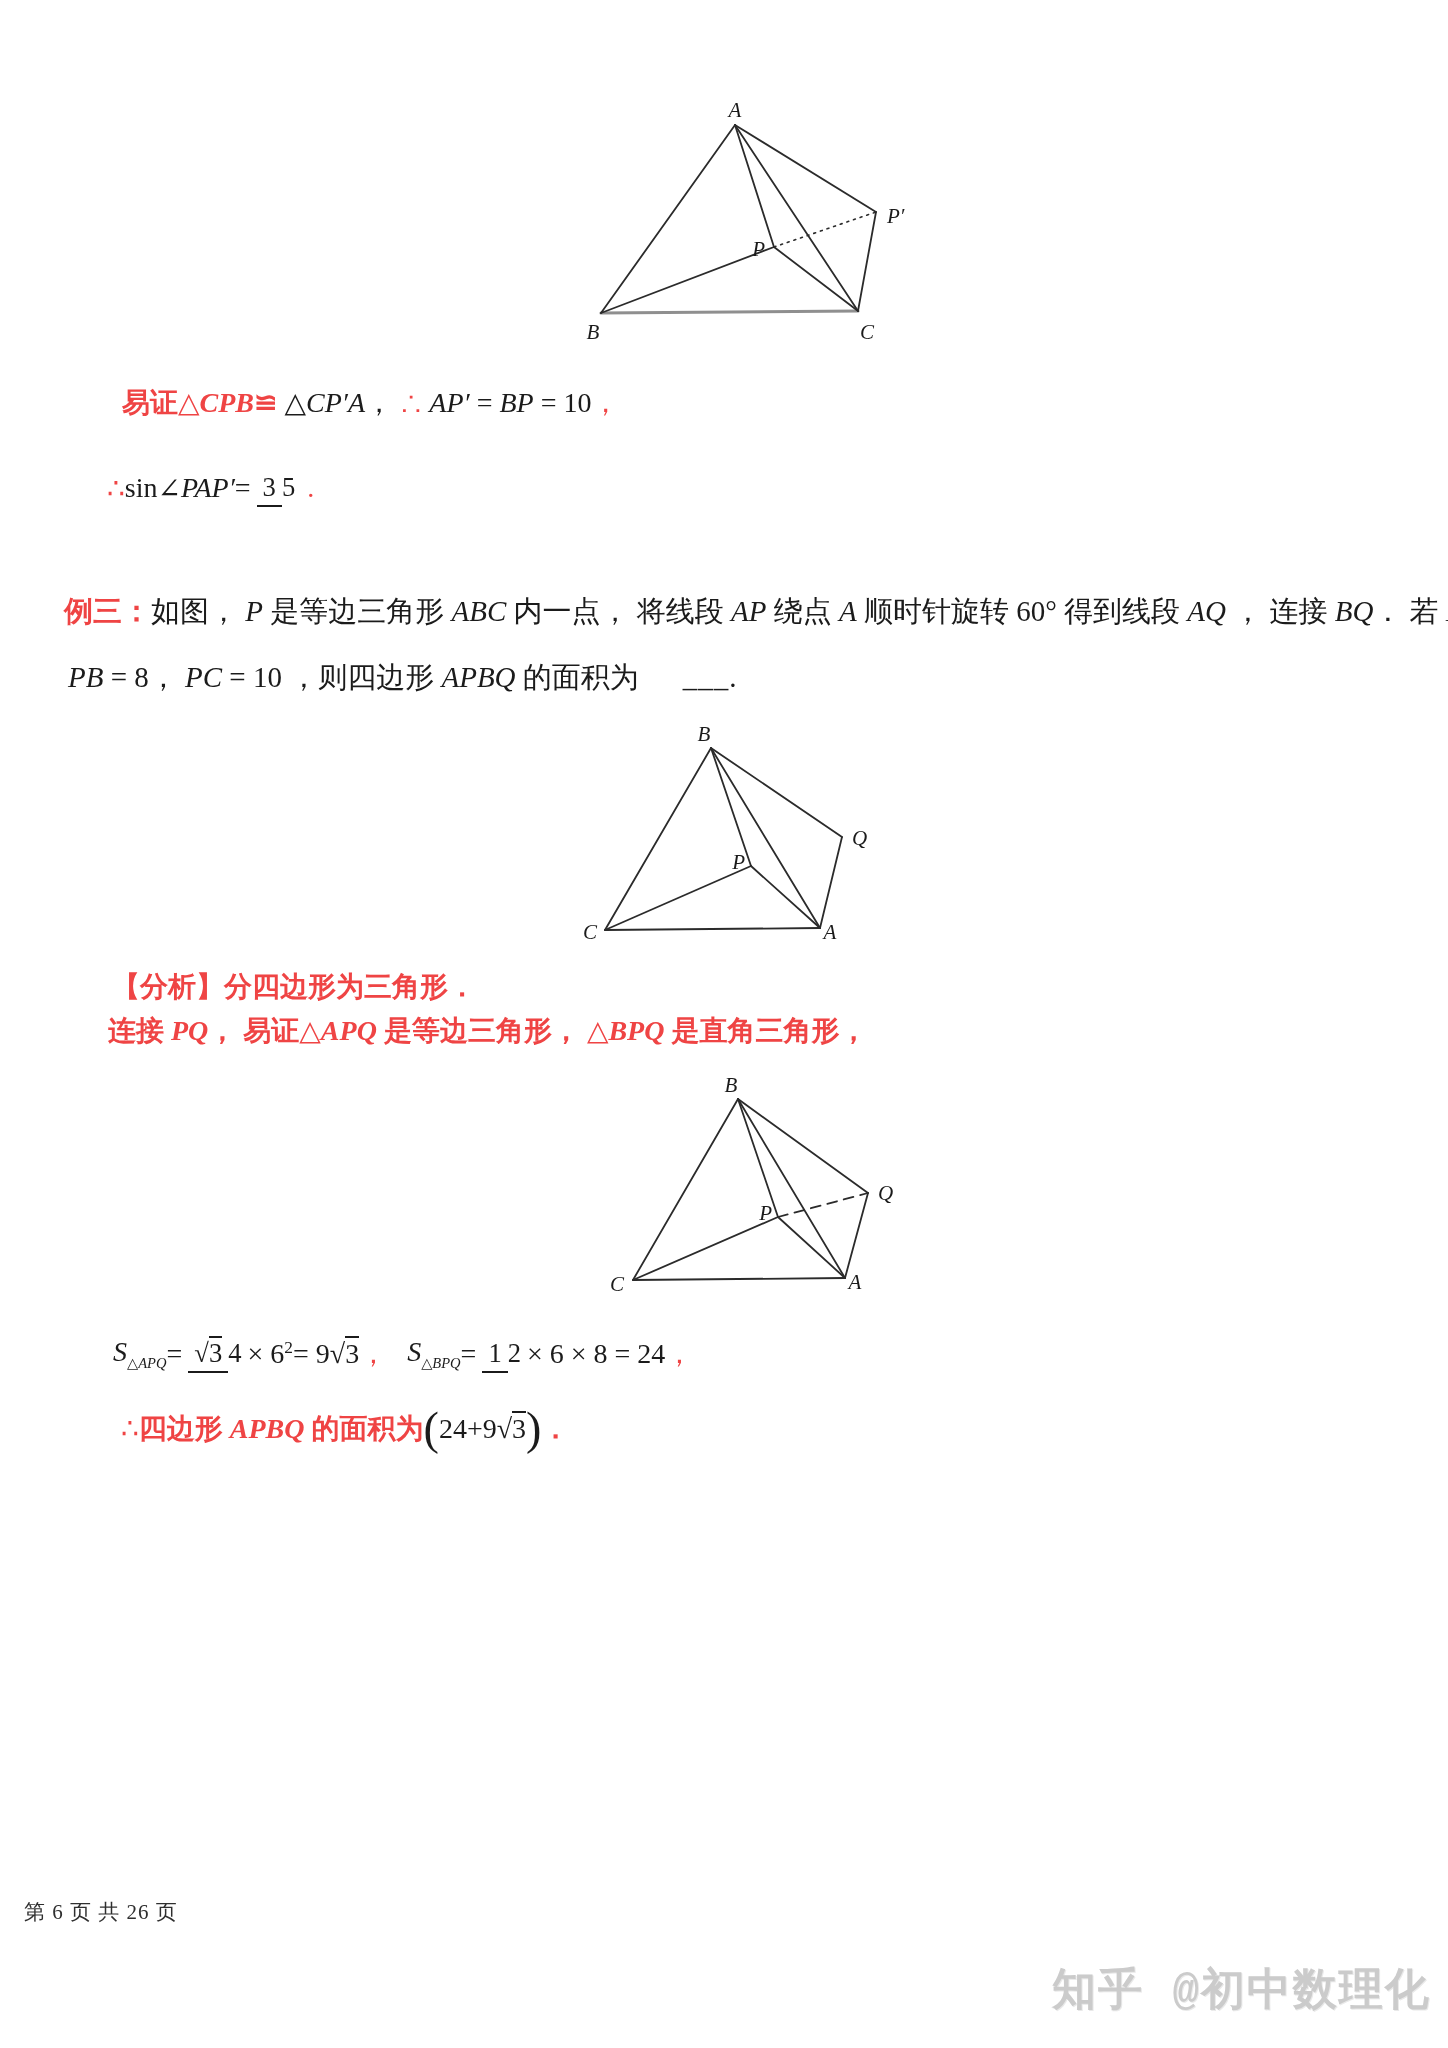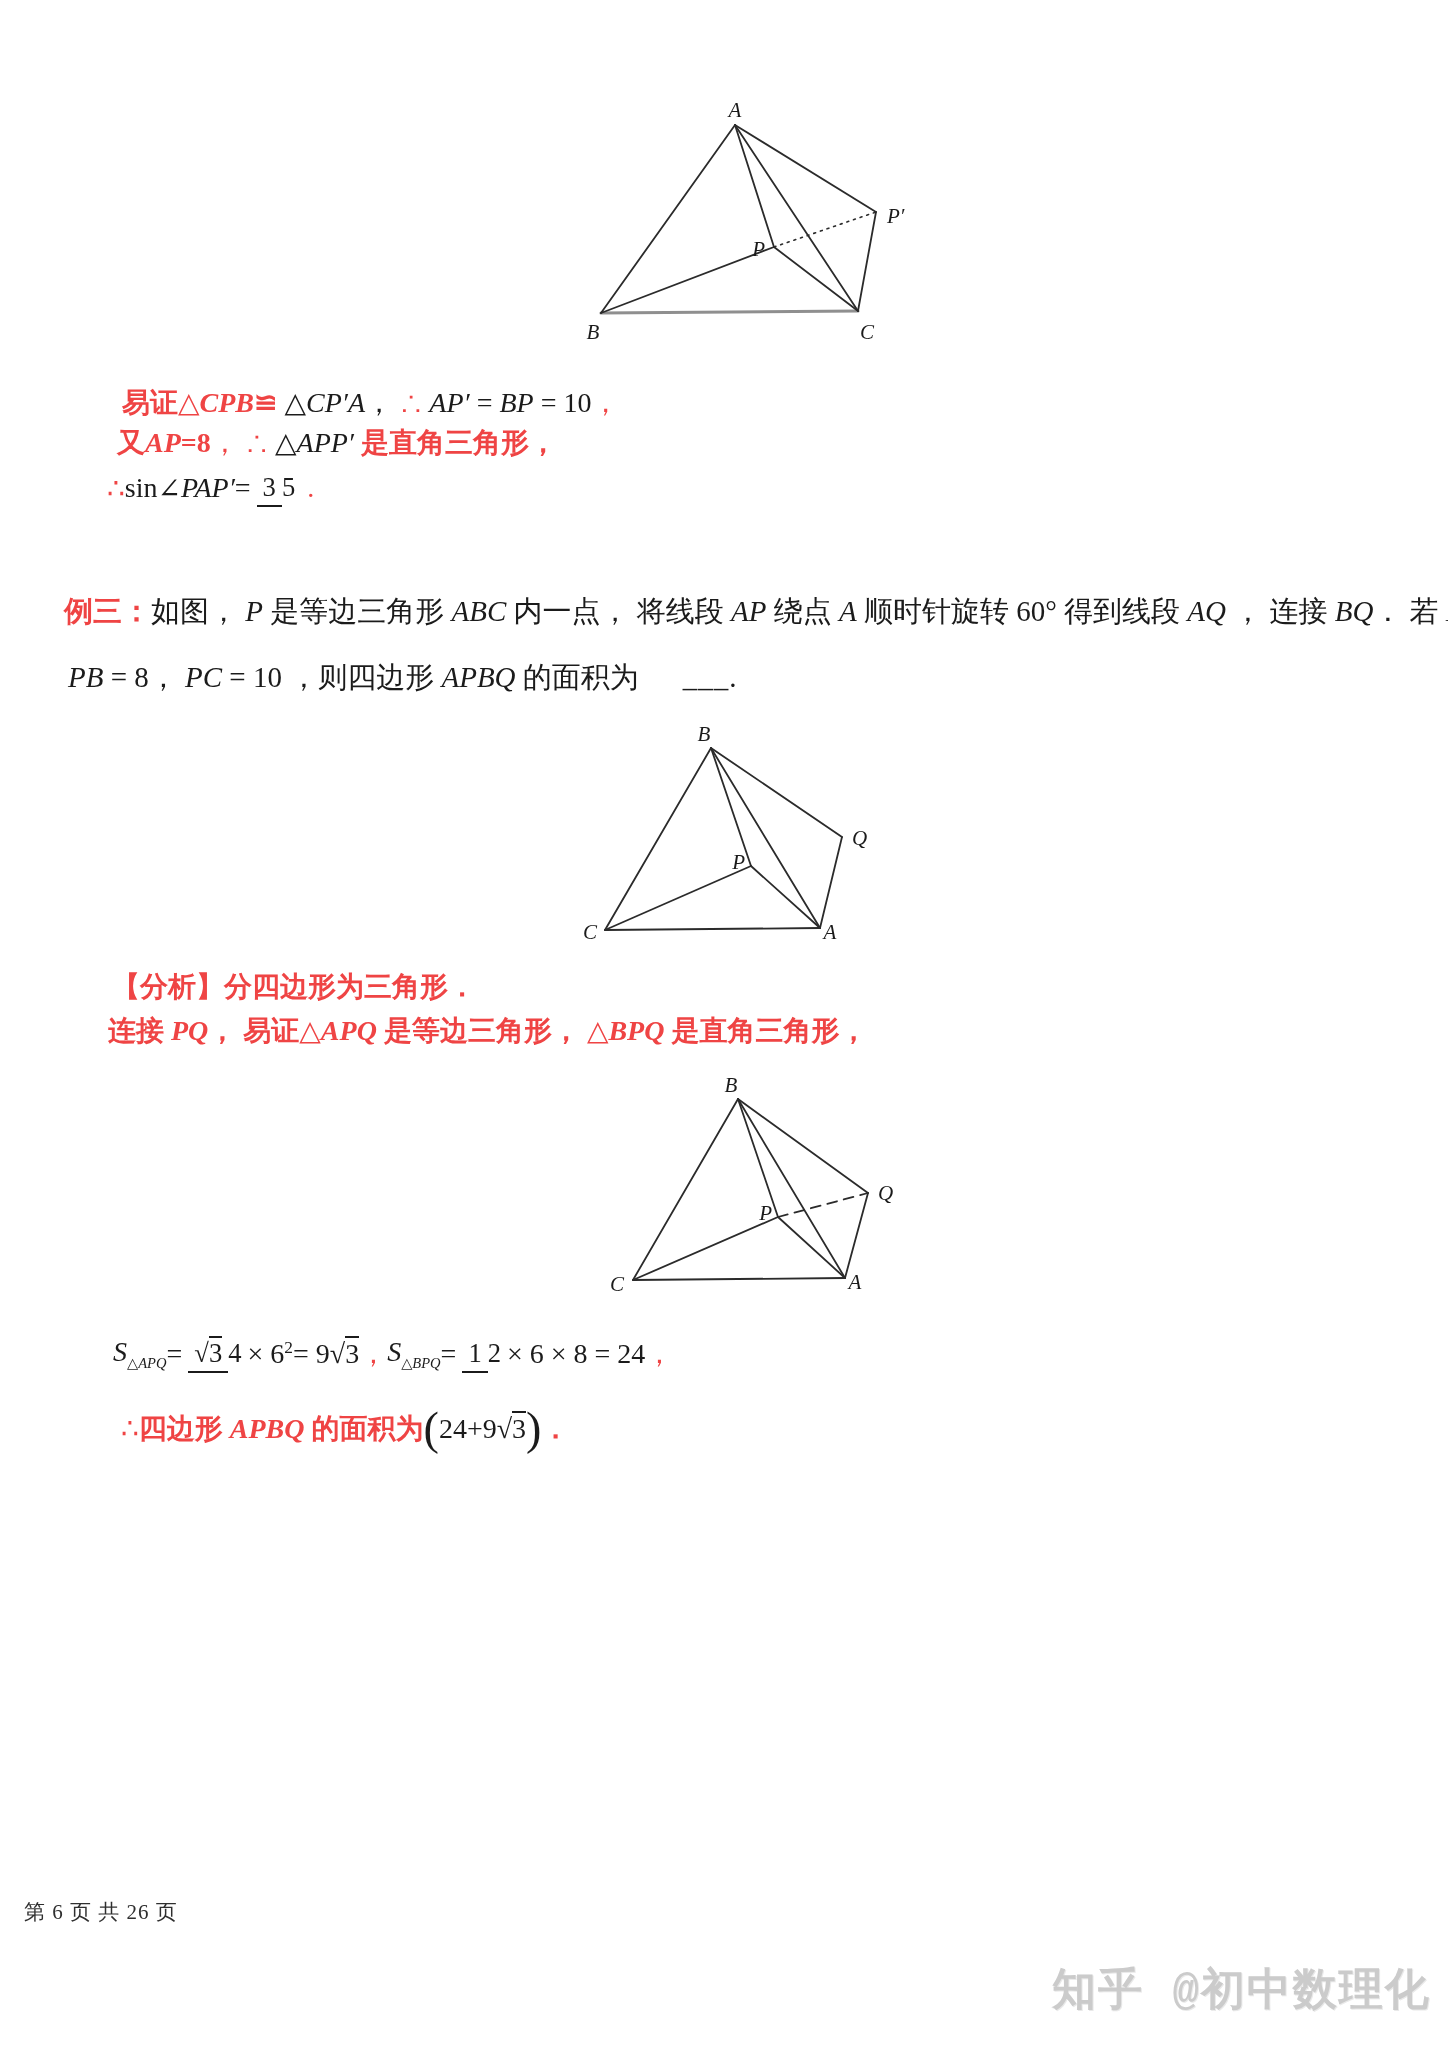--- a/index.html
+++ b/index.html
@@ -51,23 +51,20 @@
     <text x="18" y="256" text-anchor="middle">B</text>
     <text x="292" y="256" text-anchor="middle">C</text>
     <text x="190" y="173" text-anchor="end">P</text>
     <text x="312" y="140">P′</text>
   </svg>
 
   <div class="abs line" style="left:122px;top:384px">
     <span class="red b">易证</span><span class="red b i">△CPB</span><span class="red b">≌</span><span> △</span><span class="i">CP′A</span><span>，</span><span class="red"> ∴ </span><span class="i">AP′</span><span> = </span><span class="i">BP</span><span> = 10</span><span class="red">，</span>
   </div>
 
-  <div class="abs line" style="left:117px;top:424px">
-    <span class="red b">又</span><span class="red b i">AP</span><span class="red b">=8</span><span class="red">，</span><span class="red"> ∴ </span><span>△</span><span class="i">APP′</span><span class="red b"> 是直角三角形，</span>
-  </div>
 
   <div class="abs mathflex" style="left:107px;top:452px;height:72px">
     <span class="red">∴ </span>
       <span>sin</span>
       <span>∠</span>
       <span class="i">PAP′</span>
       <span> = </span>
       <span class="frac"><span class="num">3</span><span class="den">5</span></span>
       <span class="red" style="margin-left:6px">.</span>
   </div>
@@ -124,21 +121,21 @@
     <text x="273" y="125">Q</text>
   </svg>
 
   <div class="abs mathflex" style="left:113px;top:1322px;height:64px">
     <span class="grp"><span class="i">S</span><sub class="subtri">△APQ</sub></span>
     <span> = </span>
     <span class="frac"><span class="num"><span>√</span><span class="ol">3</span></span><span class="den">4</span></span>
     <span class="grp"><span>× 6</span><sup class="sq">2</sup></span>
     <span class="grp"><span> = 9</span><span>√</span><span class="ol">3</span></span>
     <span class="red">，</span>
-    <span class="grp" style=""><span class="i">S</span><sub class="subtri">△BPQ</sub></span>
+    <span class="grp" style="margin-left:20px"><span class="i">S</span><sub class="subtri">△BPQ</sub></span>
     <span> = </span>
     <span class="frac"><span class="num">1</span><span class="den">2</span></span>
     <span>× 6 × 8 = 24</span>
     <span class="red">，</span>
   </div>
 
   <div class="abs line" style="left:121px;top:1408px">
     <span class="red">∴</span><span class="red b">四边形 </span><span class="red b i">APBQ</span><span class="red b"> 的面积为</span><span class="bigp">(</span><span>24+9</span><span>√</span><span class="ol">3</span><span class="bigp">)</span><span class="red b">．</span>
   </div>
 

